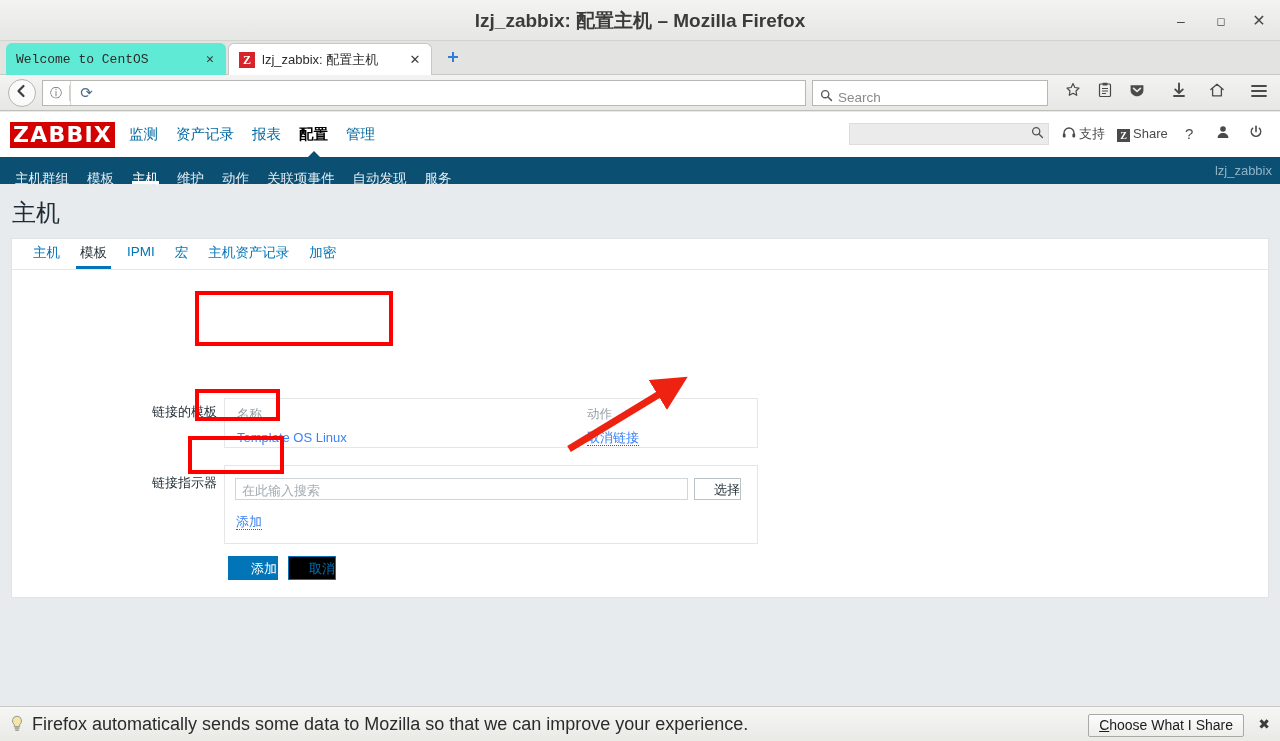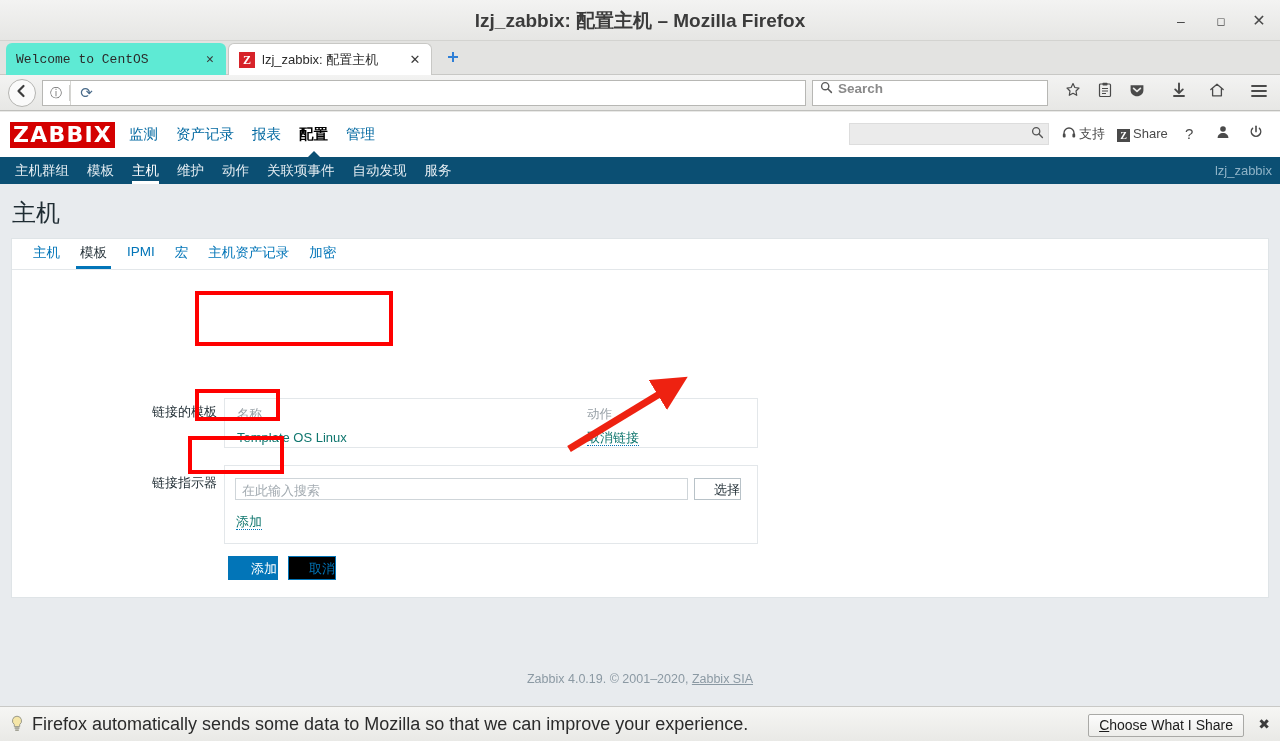--- a/index.html
+++ b/index.html
@@ -97,21 +97,21 @@
     white-space: nowrap; overflow: hidden;
   }
   .url-text b { color: #1c1c1c; font-weight: normal; }
   .url-reload {
     flex: 0 0 32px; text-align: center; font-size: 15px; color: #4a6b8a;
     border-left: 1px solid #d5d5d2; line-height: 24px; height: 24px;
   }
   .searchbar {
     position: absolute; left: 812px; top: 5px; width: 236px; height: 26px;
     background: #ffffff; border: 1px solid #b7b7b4;
-    display: flex; align-items: flex-start; padding-left: 7px; font-weight: bold;
+    display: flex; align-items: flex-end; padding-left: 7px;
   }
   .searchbar .sicon { flex: 0 0 18px; color: #5b5b5b; font-size: 13px; }
   .searchbar .stext { font-size: 13.5px; color: #8a8a8a; }
   .navicon {
     position: absolute; top: 6px; width: 26px; height: 24px;
     text-align: center; line-height: 24px; color: #4a4a4a; font-size: 15px;
   }
   .ni-star { left: 1060px; }
   .ni-lib  { left: 1092px; }
   .ni-pock { left: 1124px; }
@@ -168,21 +168,21 @@
     font-family: "Liberation Serif", serif;
   }
 
   .zsub {
     position: absolute; left: 0; top: 45px; width: 1280px; height: 27px;
     background: #0b4f73;
   }
   .zsub-menu { position: absolute; left: 6px; top: 0; height: 27px; display: flex; }
   .zsub-menu a {
     color: #e6eef3; font-size: 13.5px; text-decoration: none;
-    padding: 0 9px; line-height: 27px; position: relative;
+    padding: 8px 9px; line-height: 27px; position: relative;
   }
   .zsub-menu a.sel { color: #ffffff; }
   .zsub-menu a.sel::after {
     content: ""; position: absolute; left: 9px; right: 9px; bottom: 0;
     height: 3px; background: #ffffff;
   }
   .zuser {
     position: absolute; right: 8px; top: 0; line-height: 27px;
     color: #8fb3c7; font-size: 13px;
   }
@@ -214,21 +214,21 @@
   .flabel {
     position: absolute; font-size: 13px; color: #1f2c33; text-align: right;
   }
   .fbox {
     position: absolute; border: 1px solid #e3e7ea; background: #ffffff;
   }
   .thead {
     position: absolute; font-size: 12.5px; color: #97a0a6;
   }
   .link {
-    color: #0f766e; text-decoration: none; font-size: 13px;
+    color: #3b82f6; text-decoration: none; font-size: 13px;
   }
   .link.dotted { border-bottom: 1px dotted #0275b8; }
   .search-input {
     position: absolute; background: #ffffff; border: 1px solid #cfd5d9;
     font-size: 13px; color: #a3abb1; padding: 3px 6px;
     font-family: "Liberation Sans", sans-serif;
   }
   .btn {
     position: absolute; font-size: 13px; text-align: right;
     font-family: "Liberation Sans", sans-serif;
@@ -460,23 +460,20 @@
         <div class="btn btn-select" style="left:469px; top:12px; width:47px; height:22px; line-height:15px;">选择</div>
         <div style="position:absolute; left:11px; top:46px;">
           <a href="#" class="link dotted">添加</a>
         </div>
       </div>
 
       <div class="btn btn-primary" style="left:216px; top:317px; width:50px; height:24px; line-height:15px;">添加</div>
       <div class="btn btn-plain" style="left:276px; top:317px; width:48px; height:24px; line-height:15px;">取消</div>
     </div>
 
-    <div class="zfooter">
-      <span>Zabbix 4.0.19. © 2001–2020, </span><a href="#">Zabbix SIA</a>
-    </div>
   </div>
 
   <div class="redrect" style="left:195px; top:291px; width:198px; height:55px;"></div>
   <div class="redrect" style="left:195px; top:389px; width:85px; height:32px;"></div>
   <div class="redrect" style="left:188px; top:436px; width:96px; height:38px;"></div>
 
   <svg class="arrow-svg" viewBox="0 0 140 95">
     <defs>
       <marker id="ah" markerWidth="5" markerHeight="5" refX="2.2" refY="2.5" orient="auto">
         <path d="M0,0 L5,2.5 L0,5 z" fill="#ee2211"></path>

